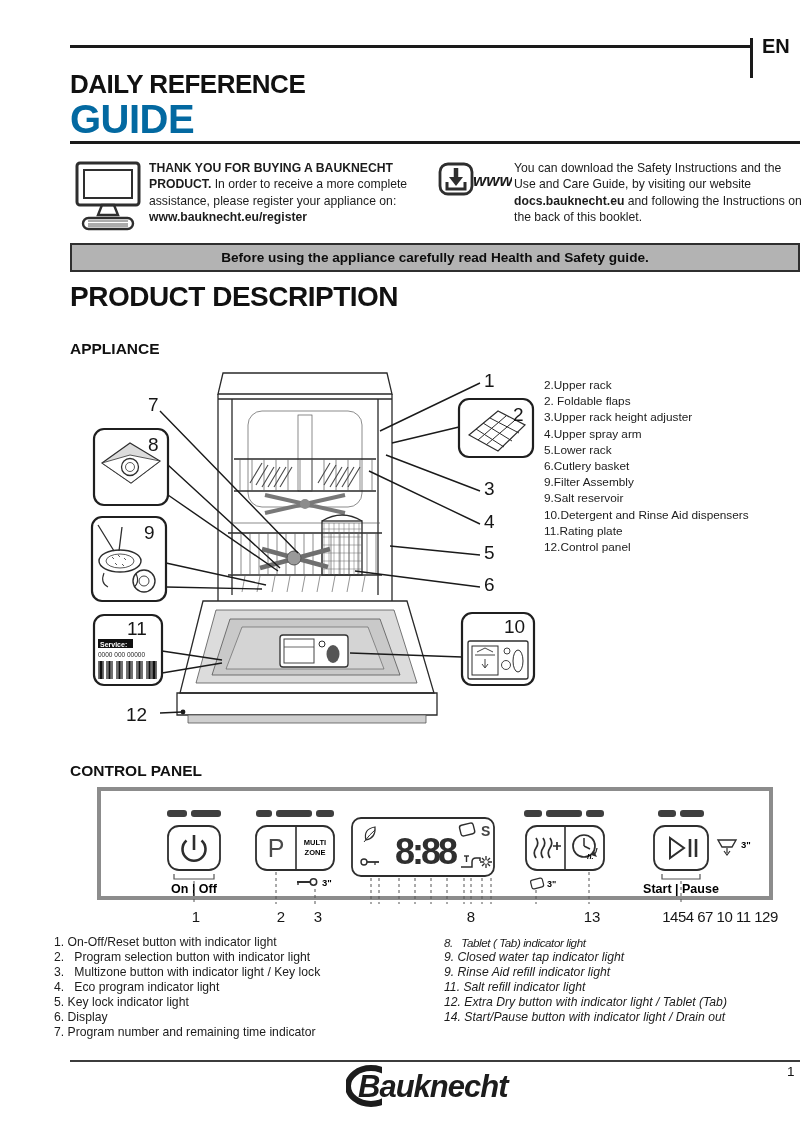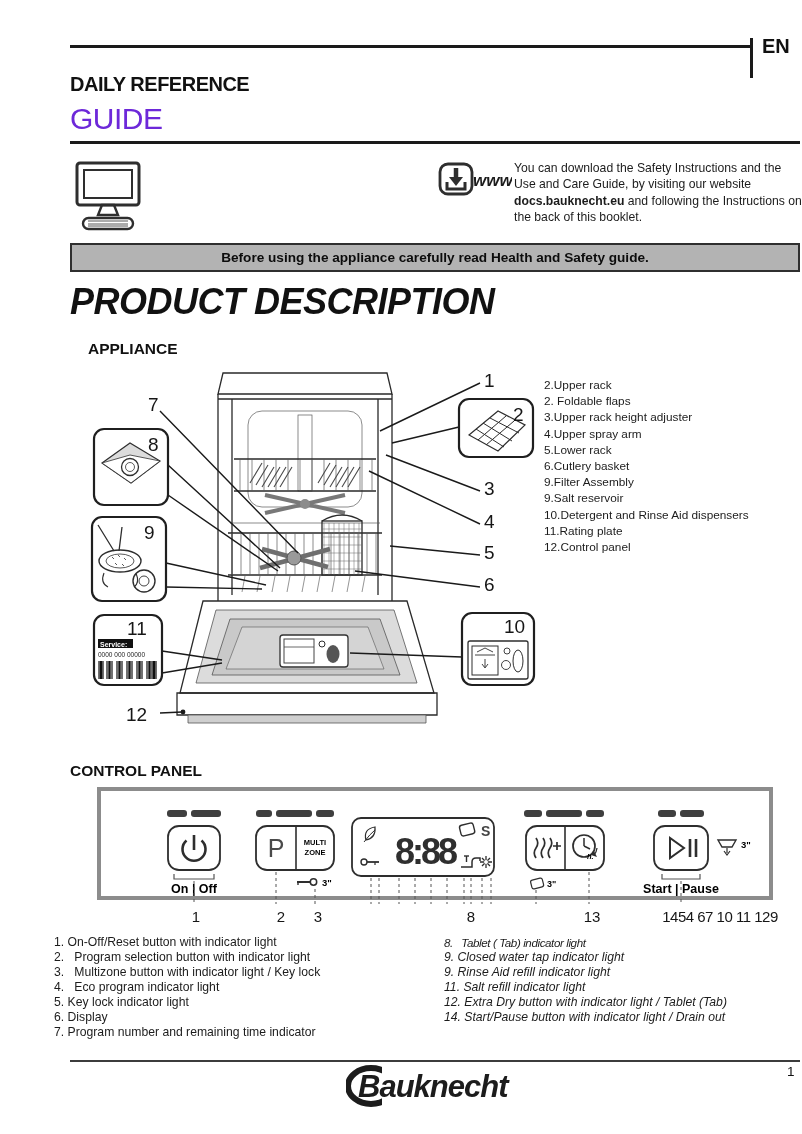--- a/index.html
+++ b/index.html
@@ -1,27 +1,27 @@
 <!DOCTYPE html>
 <html><head>
 <meta charset="utf-8">
 <style>
   html,body{margin:0;padding:0;background:#fff;}
   .page{position:relative;width:802px;height:1134px;background:#fff;overflow:hidden;
         font-family:"Liberation Sans",sans-serif;color:#1c1c1c;margin-left:34px;}
   .abs{position:absolute;}
   .rule{background:#1a1a1a;}
   .lang{font-size:20px;font-weight:bold;color:#111;}
-  .title1{font-size:20px;font-weight:800;letter-spacing:-0.5px;line-height:34px;color:#111;}
-  .title2{font-size:30px;font-weight:400;letter-spacing:-0.5px;line-height:34px;color:#6d28d9;}
+  .title1{font-size:26px;font-weight:800;letter-spacing:-0.5px;line-height:34px;color:#111;}
+  .title2{font-size:40px;font-weight:700;letter-spacing:-0.5px;line-height:34px;color:#0369a1;}
   .introtxt{font-size:12.2px;line-height:16.3px;color:#1c1c1c;}
   .introtxt b{font-weight:bold;}
   .banner{background:#b3b3b3;border:2px solid #2f2f2f;text-align:center;
           font-size:13.6px;font-weight:bold;line-height:25px;color:#0c0c0c;}
-  .h1{font-size:36px;font-weight:800;letter-spacing:-0.5px;color:#111;font-style:italic;}
+  .h1{font-size:28px;font-weight:800;letter-spacing:-0.5px;color:#111;}
   .h2{font-size:15.5px;font-weight:bold;color:#111;}
   .parts div{font-size:11.8px;line-height:16.2px;white-space:pre;}
   .legend div{font-size:12.2px;line-height:15px;white-space:pre;}
   .legend .condensed{letter-spacing:-0.4px;font-size:11.6px;}
   .pagenum{font-size:13.5px;color:#111;}
   svg text{font-family:"Liberation Sans",sans-serif;}
   .dnum{font-size:19px;fill:#161616;}
   .pnum{font-size:15px;fill:#161616;}
   .seg{fill:#3f3f3f;}
   .btn{fill:#fff;stroke:#2e2e2e;stroke-width:1.8;}
@@ -44,36 +44,41 @@
   <div class="abs title2" style="left:36px;top:102px;">GUIDE</div>
   <div class="abs rule" style="left:36px;top:141px;width:730px;height:2.5px;"></div>
 
   <svg class="abs" style="left:40px;top:160px;" width="68" height="74" viewBox="0 0 68 74">
     <rect x="3" y="3" width="62" height="42" rx="3" class="icon" stroke-width="3"></rect>
     <rect x="10" y="10" width="48" height="28" class="icon" stroke-width="2"></rect>
     <polygon points="28,45 24,55 44,55 40,45" class="icon" stroke-width="2.4"></polygon>
     <rect x="9" y="58" width="50" height="11" rx="5.5" class="icon" stroke-width="2.4"></rect>
     <path d="M14,61h40M14,64h40M14,66h40" stroke="#2e2e2e" stroke-width="0.8"></path>
   </svg>
+  <div class="abs introtxt" style="left:115px;top:160px;width:292px;">
+    <b>THANK YOU FOR BUYING A BAUKNECHT PRODUCT.</b>
+    <span>In order to receive a more complete assistance, please register your appliance on:</span><br>
+    <b>www.bauknecht.eu/register</b>
+  </div>
 
   <svg class="abs" style="left:404px;top:162px;" width="74" height="34" viewBox="0 0 74 34">
     <rect x="2" y="2" width="32" height="30" rx="8" class="icon" stroke-width="2.8"></rect>
     <line x1="18" y1="6" x2="18" y2="17" stroke="#2e2e2e" stroke-width="4.5"></line>
     <polygon points="11,15 25,15 18,24" fill="#2e2e2e"></polygon>
     <path d="M9,20v7h18v-7" class="icon" stroke-width="3"></path>
     <text x="35" y="24" font-family="DejaVu Serif, serif" font-style="italic" font-weight="bold" font-size="17" fill="#1c1c1c">www</text>
   </svg>
   <div class="abs introtxt" style="left:480px;top:160px;width:292px;">
     <span>You can download the Safety Instructions and the Use and Care Guide, by visiting our website </span><b>docs.bauknecht.eu</b><span> and following the Instructions on the back of this booklet.</span>
   </div>
 
   <div class="abs banner" style="left:36px;top:243px;width:726px;height:25px;">Before using the appliance carefully read Health and Safety guide.</div>
 
   <div class="abs h1" style="left:36px;top:281px;">PRODUCT DESCRIPTION</div>
-  <div class="abs h2" style="left:54px;top:340px;">APPLIANCE</div>
+  <div class="abs h2" style="left:36px;top:340px;">APPLIANCE</div>
 
   <svg class="abs" style="left:36px;top:363px;" width="470" height="372" viewBox="0 0 470 372">
 
     <g>
       <polygon points="153,10 317,10 322,31 148,31" class="ln" stroke-width="1.6"></polygon>
       <path d="M148,31V238 M322,31V238 M162,36V232 M308,36V232 M148,36H322" class="ln"></path>
       <rect x="178" y="48" width="114" height="96" rx="14" class="thin"></rect>
       <rect x="228" y="52" width="14" height="76" class="thin"></rect>
 
       <path d="M164,96H306 M164,128H306" class="ln"></path>

